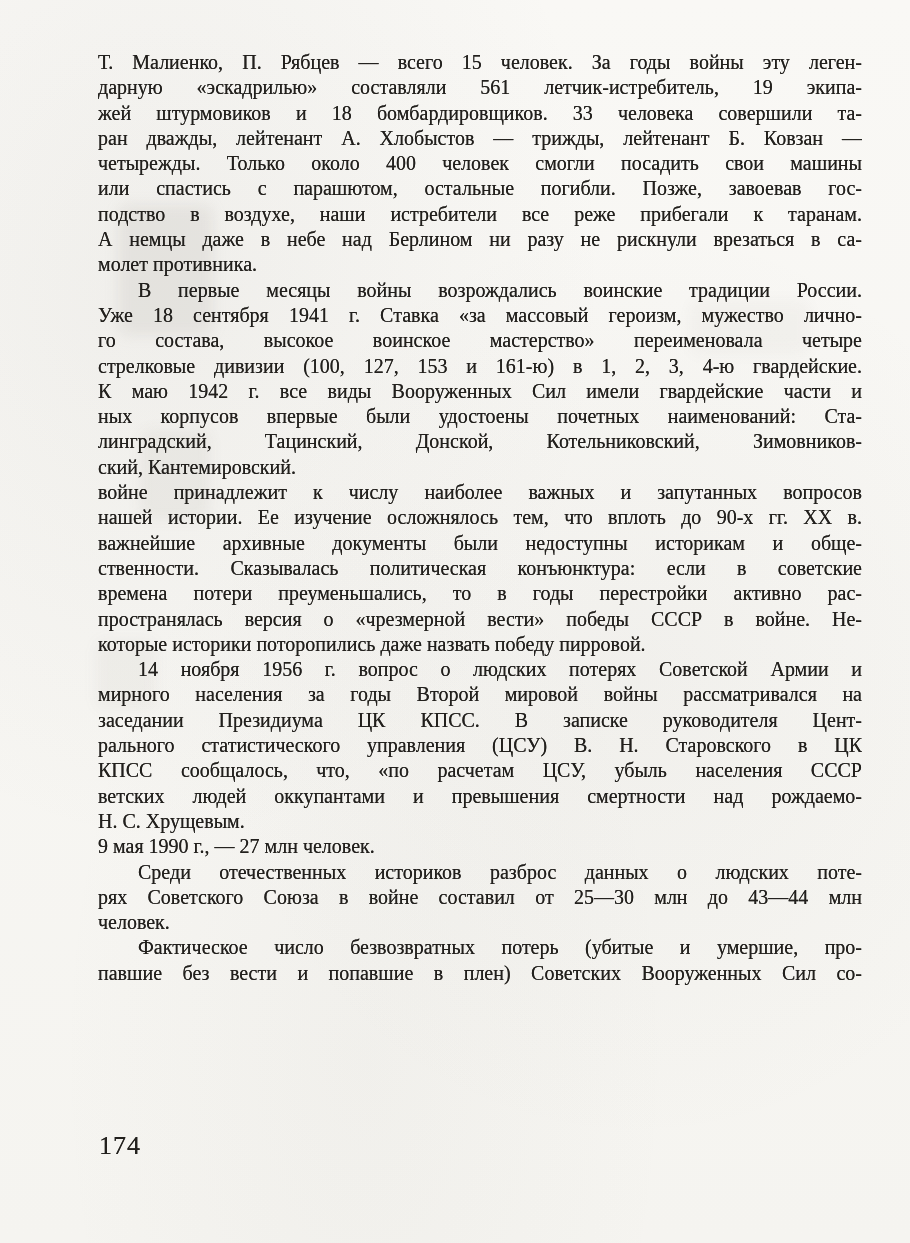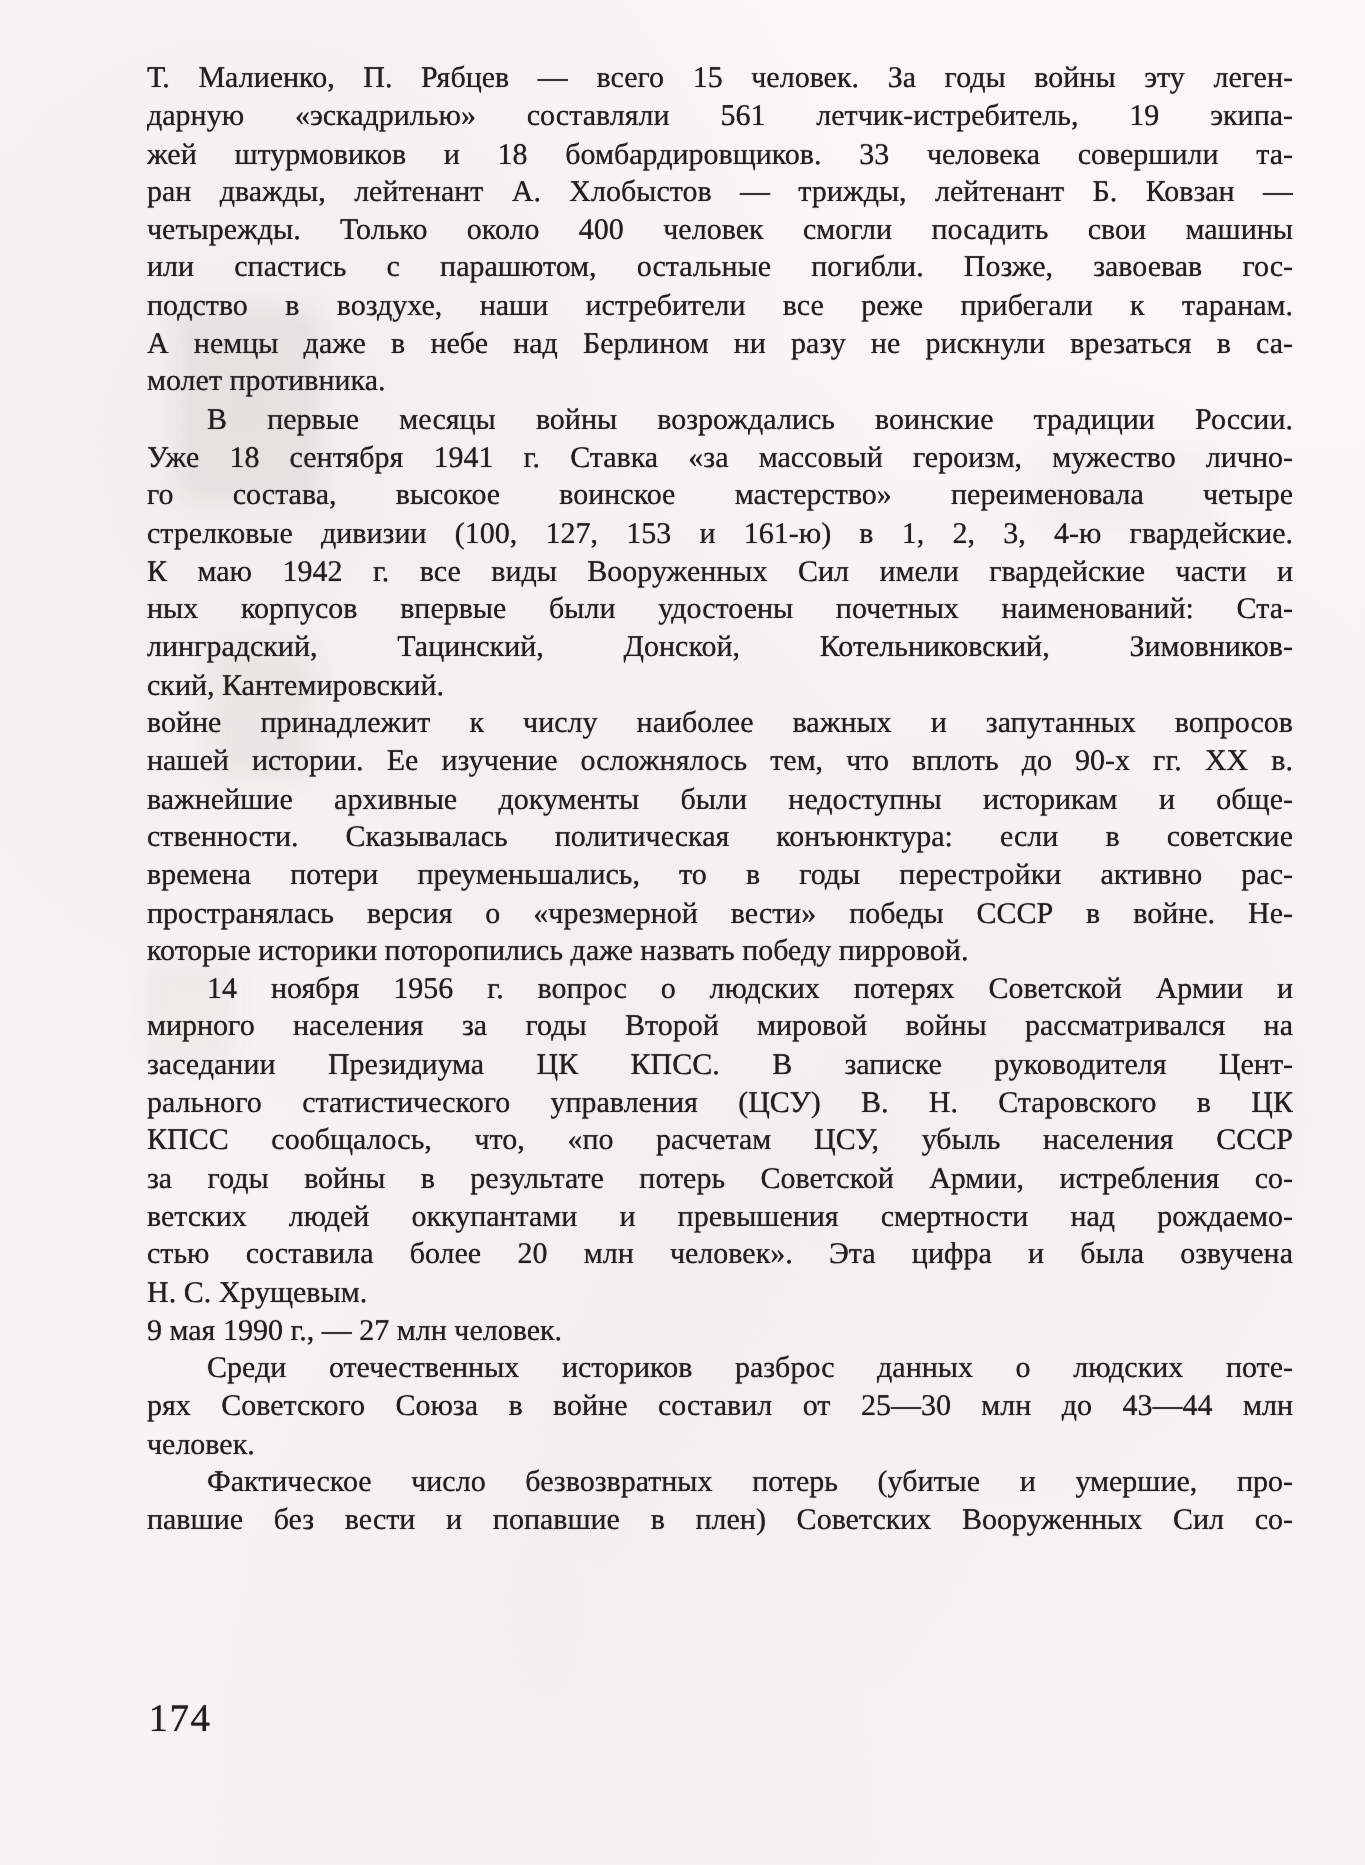--- a/index.html
+++ b/index.html
@@ -30,21 +30,21 @@
     border-radius: 10px;
   }
   .b1 { left: 118px; top: 205px; width: 95px;  height: 130px; }
   .b2 { left: 140px; top: 430px; width: 70px;  height: 90px; opacity: .8; }
   .b3 { left: 96px;  top: 640px; width: 60px;  height: 70px; opacity: .6; }
   .b4 { left: 690px; top: 300px; width: 120px; height: 55px; opacity: .45; }
 
   .text-block {
     position: absolute;
     left: 98px;
-    top: 40px;
+    top: 50px;
     width: 764px;
     font-size: 20px;
     line-height: 25.3px;
     text-shadow: 0 0 0.6px rgba(34,32,29,0.85);
   }
   .para { margin: 0; }
   .line {
     text-align: justify;
     text-align-last: justify;
     overflow: hidden;
@@ -102,23 +102,21 @@
         <div class="line">времена потери преуменьшались, то в годы перестройки активно рас-</div>
         <div class="line">пространялась версия о «чрезмерной вести» победы СССР в войне. Не-</div>
         <div class="line last">которые историки поторопились даже назвать победу пирровой.</div>
       </div>
       <div class="para">
         <div class="line indent">14 ноября 1956 г. вопрос о людских потерях Советской Армии и</div>
         <div class="line">мирного населения за годы Второй мировой войны рассматривался на</div>
         <div class="line">заседании Президиума ЦК КПСС. В записке руководителя Цент-</div>
         <div class="line">рального статистического управления (ЦСУ) В. Н. Старовского в ЦК</div>
         <div class="line">КПСС сообщалось, что, «по расчетам ЦСУ, убыль населения СССР</div>
-        <div class="line">за годы войны в результате потерь Советской Армии, истребления со-</div>
         <div class="line">ветских людей оккупантами и превышения смертности над рождаемо-</div>
-        <div class="line">стью составила более 20 млн человек». Эта цифра и была озвучена</div>
         <div class="line last">Н. С. Хрущевым.</div>
       </div>
       <div class="para">
         <div class="line last">9 мая 1990 г., — 27 млн человек.</div>
       </div>
       <div class="para">
         <div class="line indent">Среди отечественных историков разброс данных о людских поте-</div>
         <div class="line">рях Советского Союза в войне составил от 25—30 млн до 43—44 млн</div>
         <div class="line last">человек.</div>
       </div>

